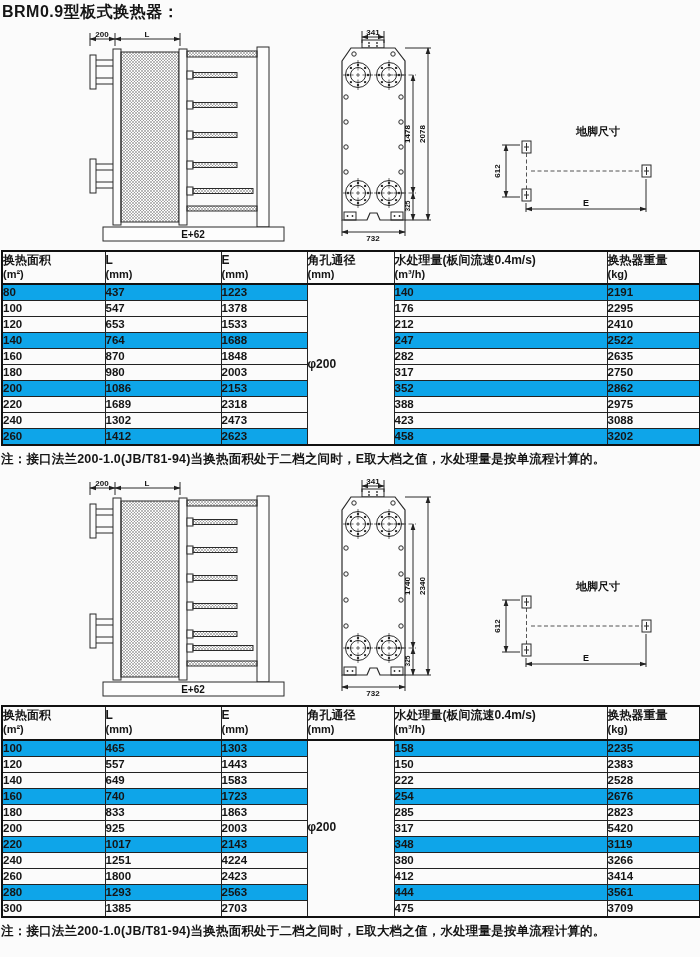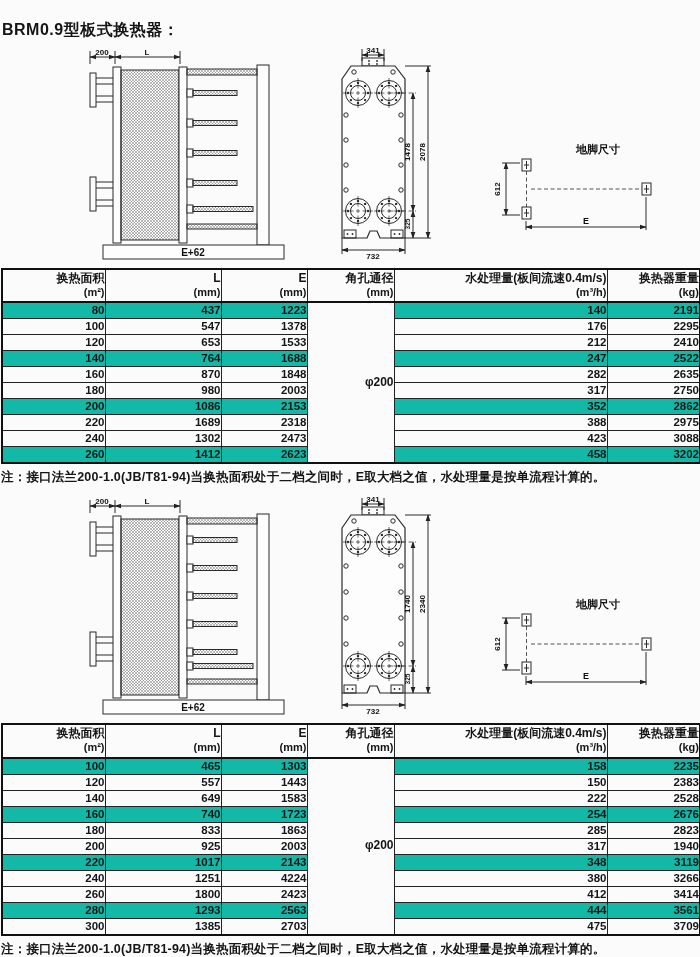--- a/index.html
+++ b/index.html
@@ -3,47 +3,47 @@
 <meta charset="utf-8">
 <style>
   html,body{margin:0;padding:0;}
   body{
     width:700px;height:957px;background:#fbfbfb;color:#151515;
     font-family:"Liberation Sans","DejaVu Sans",sans-serif;
     -webkit-font-smoothing:antialiased;overflow:hidden;
   }
   .page{padding:2px 0 0 0;}
   .sec-title{
-    font-size:16px;font-weight:bold;margin:18px 0 0 2px;letter-spacing:.5px;
+    font-size:16px;font-weight:bold;margin:0 0 0 2px;letter-spacing:.5px;
   }
   .drawings{position:relative;width:700px;}
   .drawings.s1{height:224px;}
   .drawings.s2{height:230px;}
   .side-svg{position:absolute;left:88px;top:6px;}
   .front-svg{position:absolute;left:334px;top:6px;}
   .foot-svg{position:absolute;left:486px;top:96px;}
   .s2 .foot-svg{top:102px;}
 
   svg{overflow:visible;}
   .dim{font-family:"Liberation Sans","DejaVu Sans",sans-serif;font-weight:bold;fill:#111;font-size:8px;}
   .dim.big{font-size:10px;}
   .dim.cjk{font-size:11px;}
   .dash{stroke-dasharray:4 2.5;}
 
   table.spec-table{
     border-collapse:collapse;width:698px;margin:3px 0 0 1px;
-    border:2px solid #111;text-align:right;
+    border:2px solid #111;text-align:left;
     font-size:11.5px;font-weight:bold;line-height:1.1;table-layout:fixed;
   }
   .spec-table th,.spec-table td{border:1px solid #222;padding:0;}
   .spec-table thead th{border-bottom:2px solid #111;padding:2px 0 3px 0;vertical-align:middle;}
   .h-name{font-size:12px;}
   .h-unit{font-size:11px;margin-top:1px;}
   .spec-table tbody td{height:15px;}
-  tr.shade td{background:#14b8a6;}
+  tr.shade td{background:#0ea5e9;}
   td.hole-cell{background:#fbfbfb !important;font-size:12px;}
   .note{
     font-size:12.5px;font-weight:bold;margin:5px 0 4px 1px;letter-spacing:.2px;
   }
 </style>
 </head>
 <body>
 
 <div class="page">
 
@@ -537,21 +537,21 @@
             <td>833</td>
             <td>1863</td>
             <td>285</td>
             <td>2823</td>
           </tr>
           <tr>
             <td>200</td>
             <td>925</td>
             <td>2003</td>
             <td>317</td>
-            <td>1940</td>
+            <td>5420</td>
           </tr>
           <tr class="shade">
             <td>220</td>
             <td>1017</td>
             <td>2143</td>
             <td>348</td>
             <td>3119</td>
           </tr>
           <tr>
             <td>240</td>

